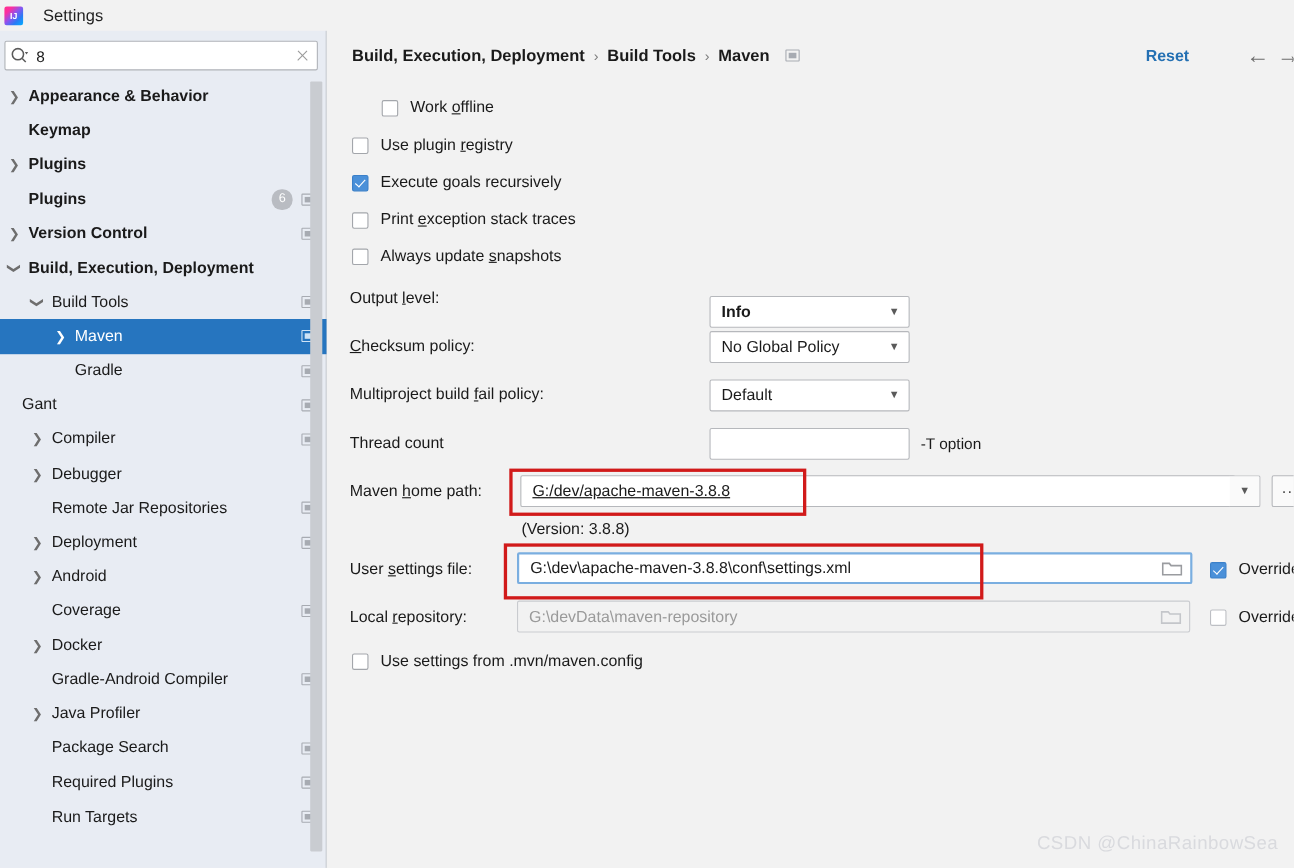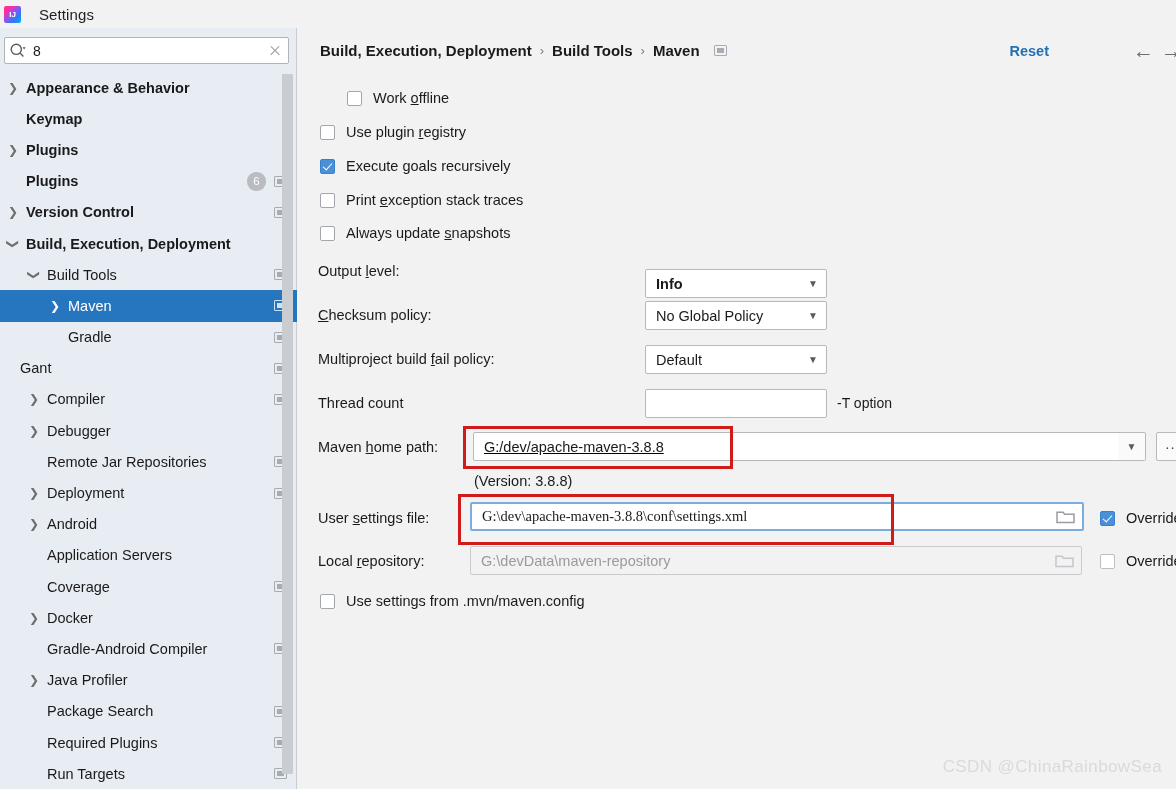--- a/index.html
+++ b/index.html
@@ -109,21 +109,21 @@
   .crumbs .sep { color: #7d7d7d; font-weight: normal; font-size: 13px; }
   .crumb-ico {
     width: 13px; height: 11px; margin-left: 6px;
     border: 1.6px solid #a7abb2; background: #f2f2f2; border-radius: 1px; position: relative;
   }
   .crumb-ico::after {
     content: ""; position: absolute; left: 2px; top: 2px; right: 2px; bottom: 2px;
     background: #a7abb2;
   }
   .reset-link {
-    position: absolute; right: 127px; top: 15px; color: #2470b3;
+    position: absolute; right: 95px; top: 15px; color: #2470b3;
     font-size: 14.5px; font-weight: bold; cursor: pointer; margin-left: 33px;
   }
   .nav-arrow {
     position: absolute; top: 12px; color: #6e6e6e; font-size: 21px; cursor: pointer;
     line-height: 1;
   }
   .nav-back { right: 22px; }
   .nav-fwd { right: -6px; }
 
   
@@ -292,24 +292,20 @@
           <span class="arrow">❯</span>
           <span class="tree-label" style="margin-left: 6px;">Deployment</span>
           <span class="mini-ico"></span>
         </div>
         <div class="tree-row" style="padding-left: 27px;">
           <span class="arrow">❯</span>
           <span class="tree-label" style="margin-left: 6px;">Android</span>
         </div>
         <div class="tree-row" style="padding-left: 27px;">
           <span class="arrow none"></span>
-          <span class="tree-label" style="margin-left: 6px;">Application Servers</span>
-        </div>
-        <div class="tree-row" style="padding-left: 27px;">
-          <span class="arrow none"></span>
           <span class="tree-label" style="margin-left: 6px;">Coverage</span>
           <span class="mini-ico"></span>
         </div>
         <div class="tree-row" style="padding-left: 27px;">
           <span class="arrow">❯</span>
           <span class="tree-label" style="margin-left: 6px;">Docker</span>
         </div>
         <div class="tree-row" style="padding-left: 27px;">
           <span class="arrow none"></span>
           <span class="tree-label" style="margin-left: 6px;">Gradle-Android Compiler</span>
@@ -400,21 +396,21 @@
 
     <div class="flabel" style="left:20px; top:411px;">Maven <u>h</u>ome path:</div>
     <div class="textbox" style="left:175px; top:404px; width:650px;text-decoration:underline;">
       <span class="tval">G:/dev/apache-maven-3.8.8</span>
     </div>
     <div class="dd-btn" style="left:820px; top:404px;">▼</div>
     <div class="dots-btn" style="left:858px; top:404px;">...</div>
     <div class="version-note" style="left:176px; top:445px;">(Version: 3.8.8)</div>
 
     <div class="flabel" style="left:20px; top:482px;">User <u>s</u>ettings file:</div>
-    <div class="textbox focused" style="left:172px; top:474px; width:614px;font-family:Liberation Serif, serif;">
+    <div class="textbox focused" style="left:172px; top:474px; width:614px;">
       <span class="tval">G:\dev\apache-maven-3.8.8\conf\settings.xml</span>
       <span class="folder-btn">
         <svg width="19" height="15" viewBox="0 0 19 15">
           <path d="M1 3.2 h6 l1.6 2 h9.4 v8.3 h-17 z" fill="none" stroke="#9a9ca0" stroke-width="1.5"></path>
         </svg>
       </span>
     </div>
     <div class="cbrow" style="left:802px; top:482px;">
       <span class="cbox on"></span>
       <span class="cblabel">Override</span>

